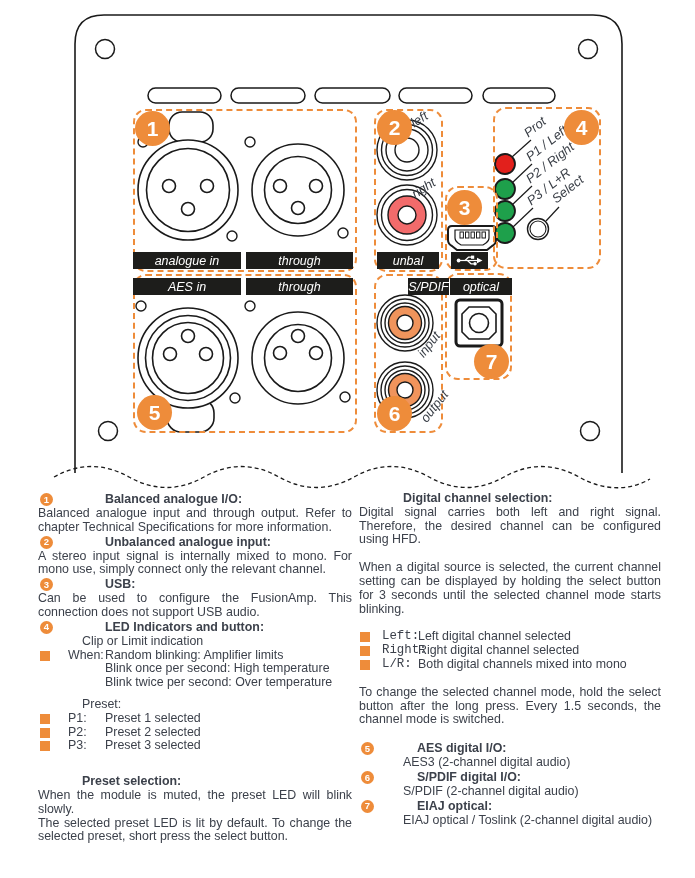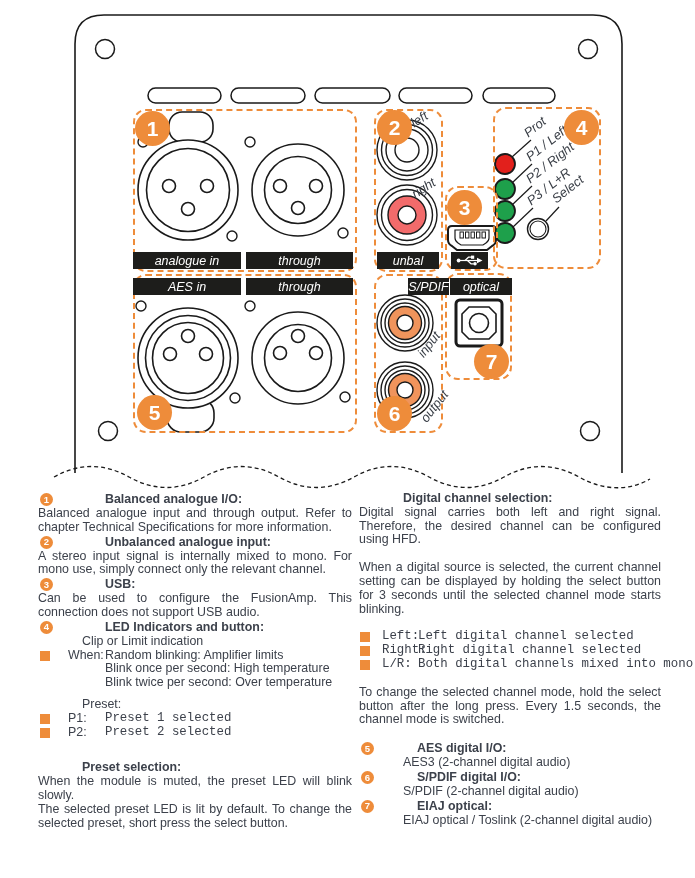--- a/index.html
+++ b/index.html
@@ -40,21 +40,21 @@
 
   .item-head{position:relative;height:14px;margin-top:1px;}
   .cnum{position:absolute;left:2px;top:0;width:13px;height:13px;border-radius:50%;background:#EE8C3A;
         color:#fff;font-size:9.5px;font-weight:bold;display:flex;align-items:center;justify-content:center;}
   .ititle{position:absolute;left:67px;top:0;font-weight:700;white-space:nowrap;}
   .right-col .ititle{left:58px;}
 
   .def-row{position:relative;height:13.8px;}
   .sq{position:absolute;left:2px;top:2px;width:10px;height:10px;background:#EE8C3A;}
   .term{position:absolute;left:30px;top:0;white-space:nowrap;}
-  .desc{position:absolute;left:67px;top:0;white-space:nowrap;font-family:Liberation Mono, monospace;}
+  .desc{position:absolute;left:67px;top:0;white-space:nowrap;}
   .right-col .sq{left:1px;}
   .right-col .term{left:23px;font-family:Liberation Mono, monospace;}
   .right-col .desc{left:59px;}
 
   .def-block{position:relative;}
   .def-block .lines{margin-left:67px;}
   .def-block .lines div{white-space:nowrap;}
 </style>
 </head>
 <body>
@@ -288,20 +288,25 @@
     <div class="def-row">
       <span class="sq"></span>
       <span class="term">P1:</span>
       <span class="desc">Preset 1 selected</span>
     </div>
     <div class="def-row">
       <span class="sq"></span>
       <span class="term">P2:</span>
       <span class="desc">Preset 2 selected</span>
     </div>
+    <div class="def-row">
+      <span class="sq"></span>
+      <span class="term">P3:</span>
+      <span class="desc">Preset 3 selected</span>
+    </div>
 
     <div class="gap-l"></div>
     <p class="bold nj">Preset selection:</p>
     <p>When the module is muted, the preset LED will blink slowly.</p>
     <p>The selected preset LED is lit by default. To change the selected preset, short press the select button.</p>
   </div>
 
   <div class="col right-col">
 
     <p class="bold nj">Digital channel selection:</p>

